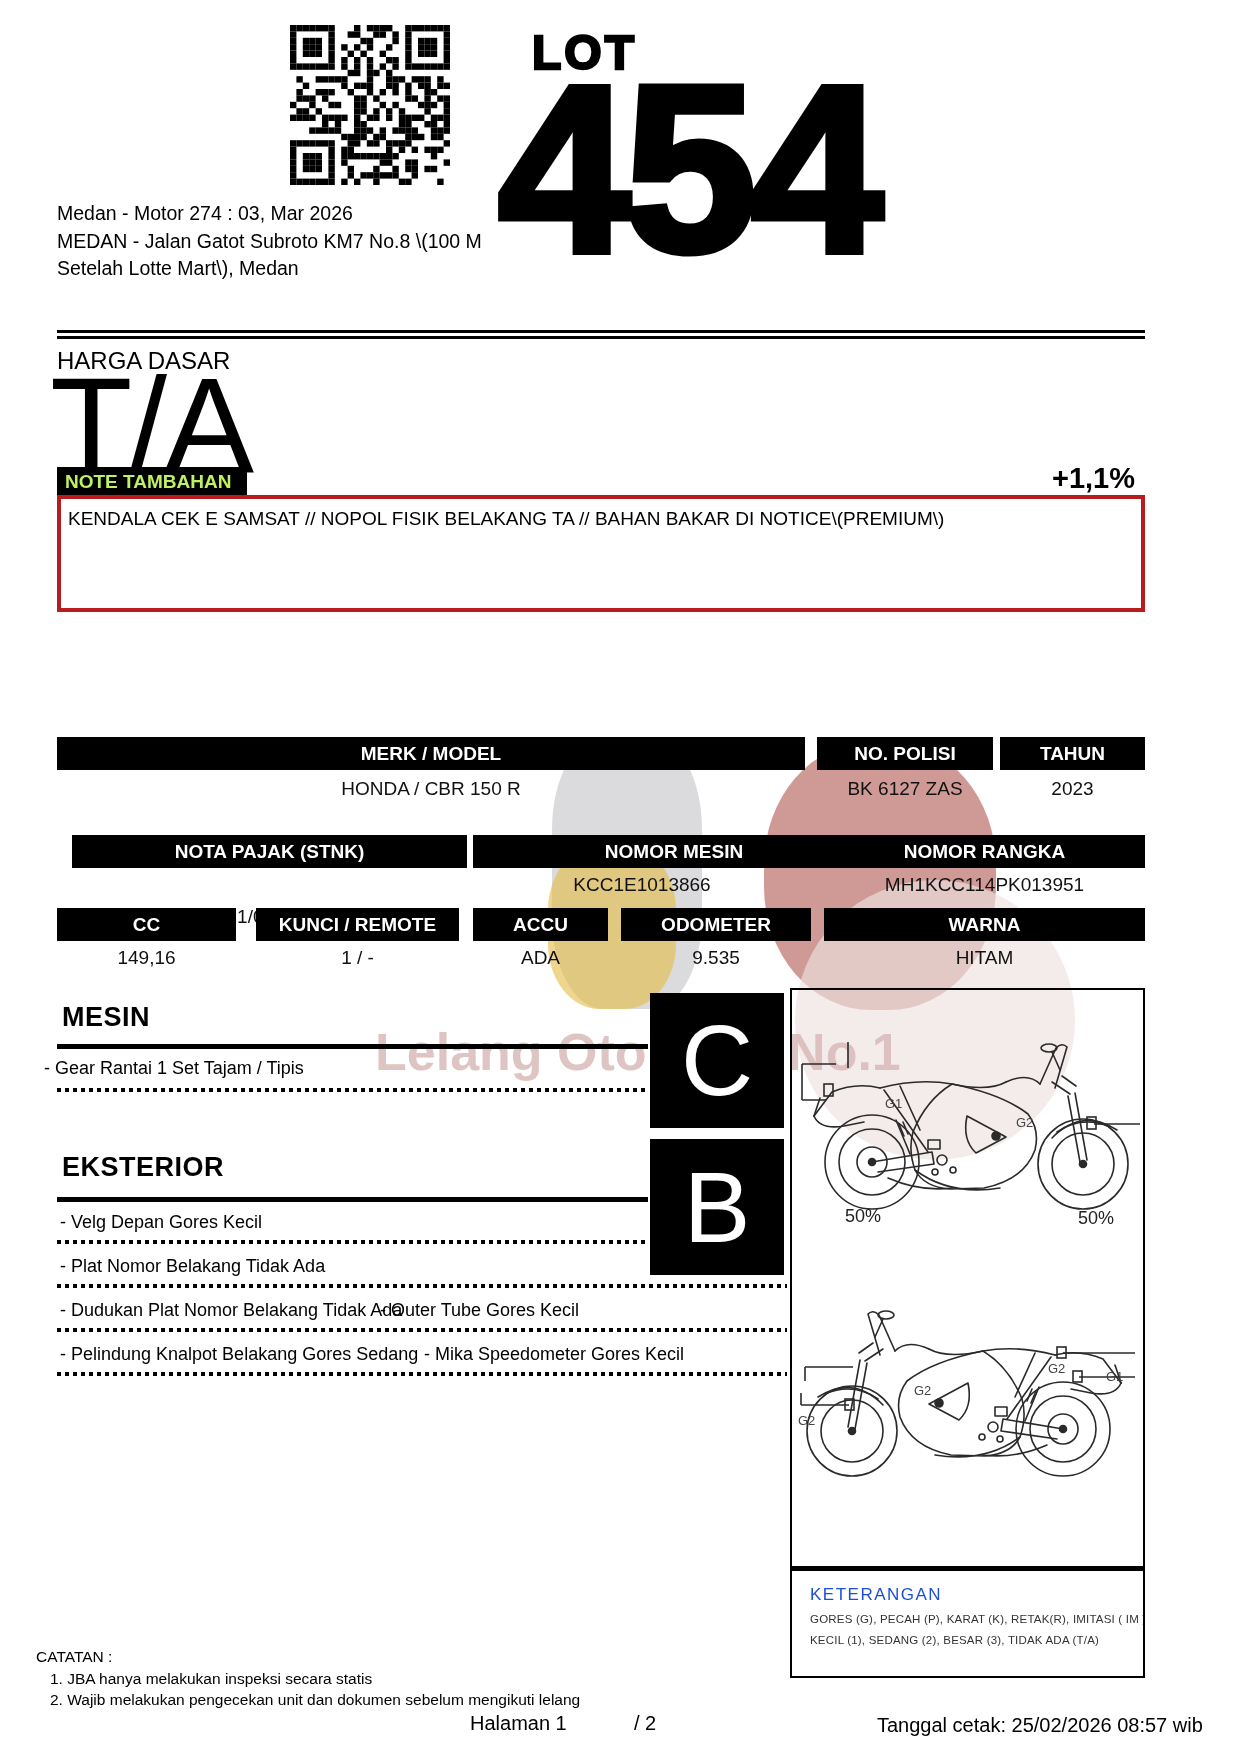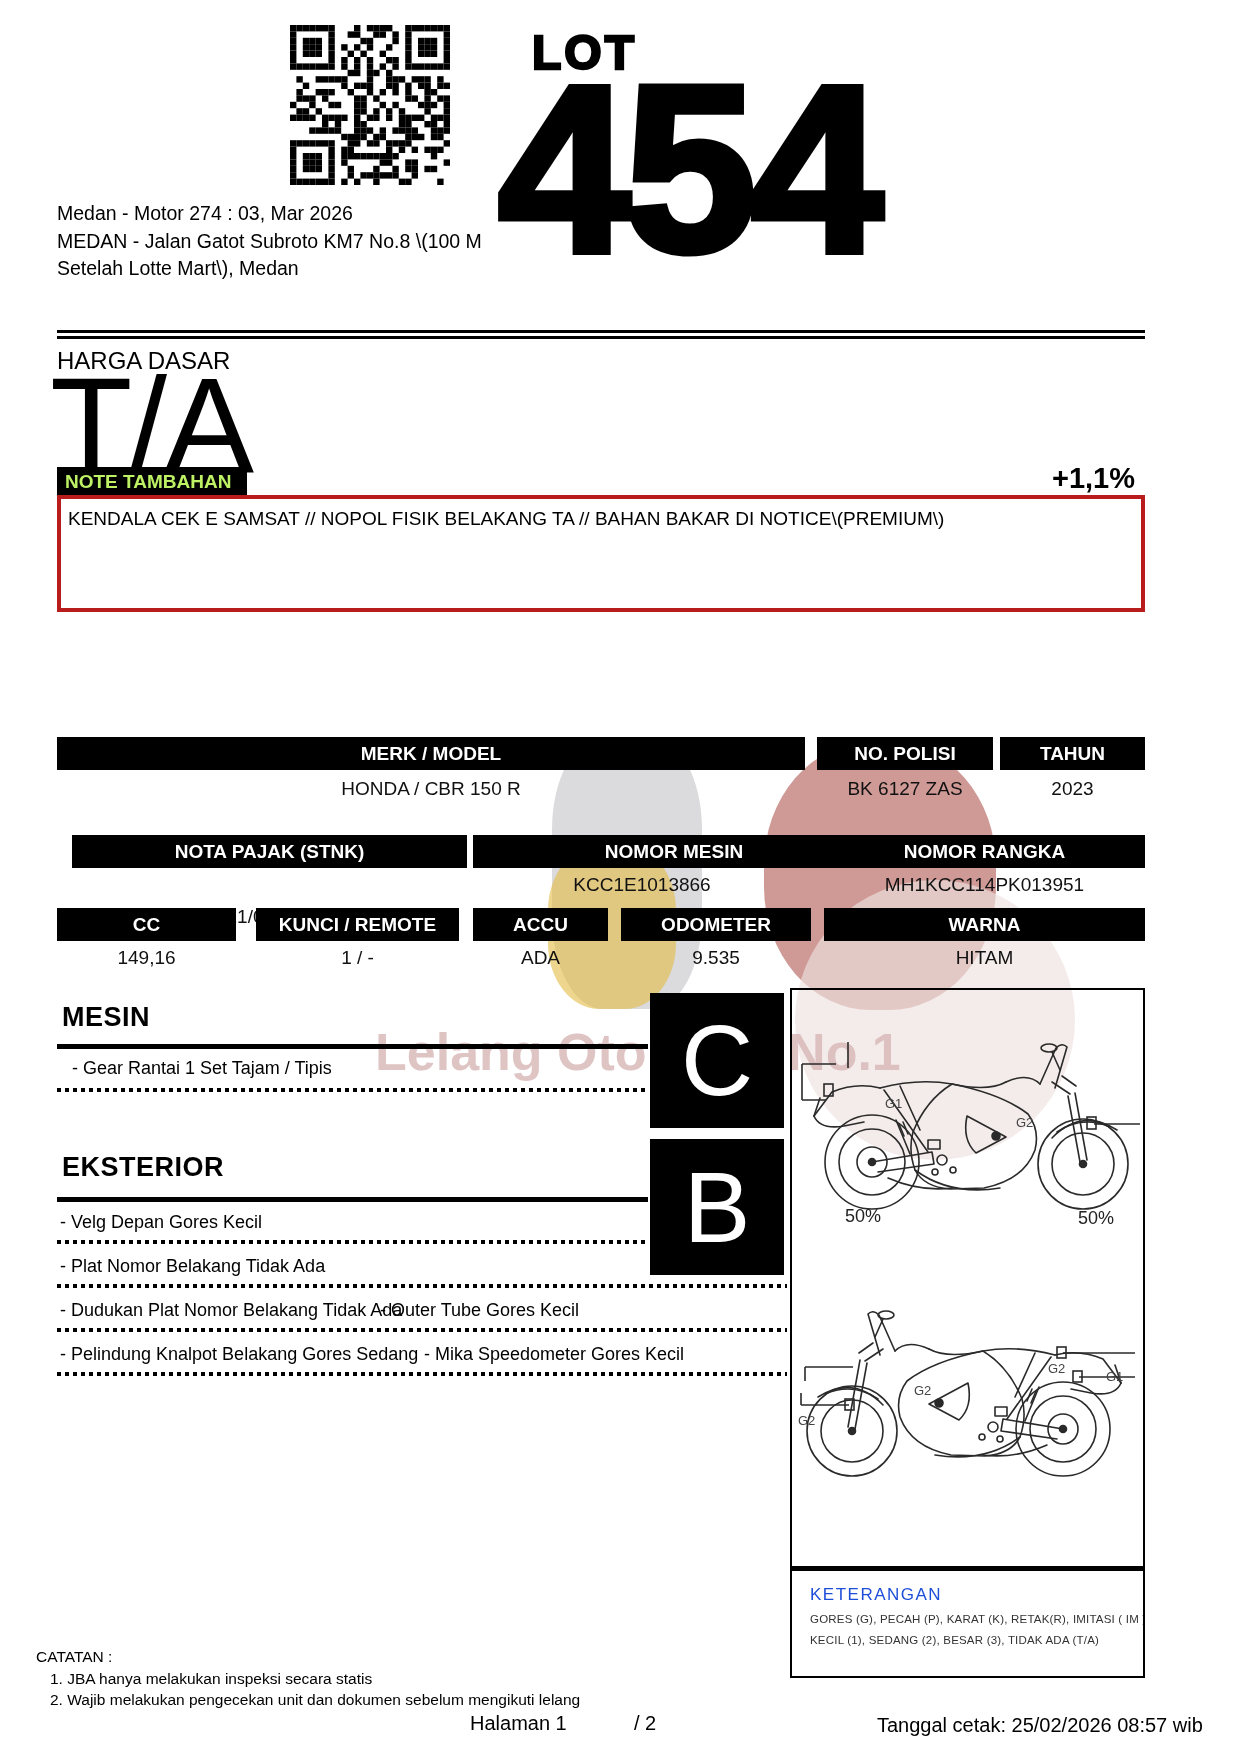--- a/index.html
+++ b/index.html
@@ -411,21 +411,21 @@
     <div class="abs bar" style="left:621px;top:908px;width:190px;">ODOMETER</div>
     <div class="abs bar" style="left:824px;top:908px;width:321px;">WARNA</div>
     <div class="abs val" style="left:57px;top:941px;width:179px;">149,16</div>
     <div class="abs val" style="left:256px;top:941px;width:203px;">1 / -</div>
     <div class="abs val" style="left:473px;top:941px;width:135px;">ADA</div>
     <div class="abs val" style="left:621px;top:941px;width:190px;">9.535</div>
     <div class="abs val" style="left:824px;top:941px;width:321px;">HITAM</div>
 
     <div class="abs sec-title" style="left:62px;top:1002px;">MESIN</div>
     <div class="abs sec-rule" style="left:57px;top:1044px;width:591px;"></div>
-    <div class="abs item" style="left:72px;top:1058px;">- Gear Rantai 1 Set Tajam / Tipis</div>
+    <div class="abs item" style="left:44px;top:1058px;">- Gear Rantai 1 Set Tajam / Tipis</div>
     <div class="abs dotl" style="left:57px;top:1088px;width:591px;"></div>
     <div class="abs gradebox" style="left:650px;top:993px;width:134px;height:135px;">
       <span>C</span>
     </div>
 
     <div class="abs sec-title" style="left:62px;top:1152px;">EKSTERIOR</div>
     <div class="abs sec-rule" style="left:57px;top:1197px;width:591px;"></div>
 
     <div class="abs item" style="left:60px;top:1212px;">- Velg Depan Gores Kecil</div>
     <div class="abs dotl" style="left:57px;top:1240px;width:591px;"></div>

